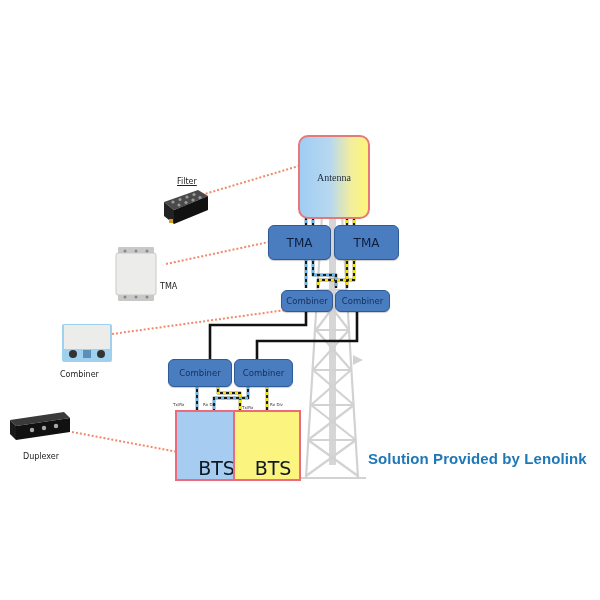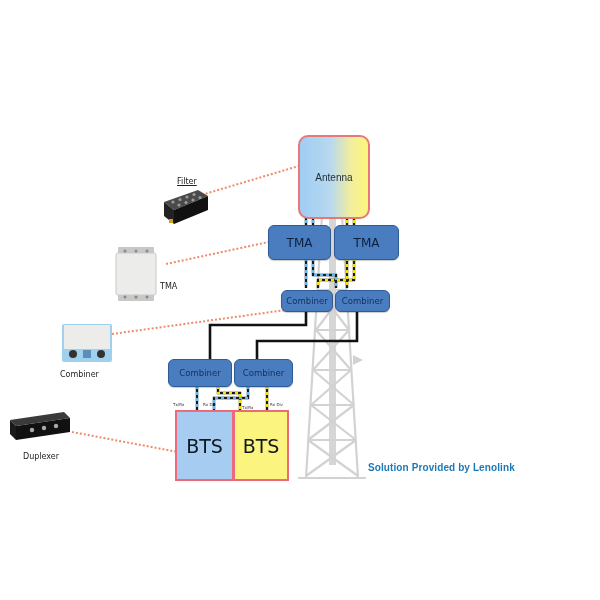--- a/index.html
+++ b/index.html
@@ -2,25 +2,25 @@
 <html><head>
   <meta charset="utf-8">
   <style>
     html, body { margin: 0; padding: 0; background: #ffffff; }
     body { width: 600px; height: 600px; position: relative; overflow: hidden; font-family: "Liberation Sans", sans-serif; }
     .abs { position: absolute; }
     .lbl { position: absolute; font-family: "DejaVu Sans", sans-serif; font-size: 8px; color: #222; white-space: nowrap; }
     .box-blue { position: absolute; background: #4a7cc0; border: 1.5px solid #2e5a96; border-radius: 6px; color: #0d1f3c; display: flex; align-items: center; justify-content: center; font-family: "DejaVu Sans", sans-serif; box-shadow: 0 1px 1px rgba(0,0,0,0.2); }
     .tma { font-size: 12px; }
     .comb { font-size: 8.5px; color: #16305a; }
-    .antenna { position: absolute; left: 298px; top: 135px; width: 68px; height: 80px; border: 2px solid #e87878; border-radius: 10px; background: linear-gradient(90deg, #9fcdf4 0%, #b8d8ef 45%, #f2ee9c 75%, #fdf67a 100%); display: flex; align-items: center; justify-content: center; font-family: Liberation Sans, sans-serif; font-size: 10px; color: #1d2a3a; }
-    .bts { position: absolute; top: 410px; height: 67px; border: 2.5px solid #ec6a7a; display: flex; align-items: center; justify-content: center; font-family: "DejaVu Sans", sans-serif; font-size: 19px; color: #101820; }
+    .antenna { position: absolute; left: 298px; top: 135px; width: 68px; height: 80px; border: 2px solid #e87878; border-radius: 10px; background: linear-gradient(90deg, #9fcdf4 0%, #b8d8ef 45%, #f2ee9c 75%, #fdf67a 100%); display: flex; align-items: center; justify-content: center; font-family: Liberation Serif, serif; font-size: 10px; color: #1d2a3a; }
+    .bts { position: absolute; top: 410px; height: 67px; border: 2.5px solid #ec6a7a; display: flex; align-items: flex-end; justify-content: center; font-family: "DejaVu Sans", sans-serif; font-size: 19px; color: #101820; padding-left: 12px; }
     .bts1 { left: 175px; width: 55px; background: #a6cdf1; }
     .bts2 { left: 233px; width: 52px; background: #fbf47e; }
-    .credit { position: absolute; left: 368px; top: 450px; font-family: "Liberation Sans", sans-serif; font-weight: bold; font-size: 10px; color: #1e78b8; letter-spacing: 0.1px; margin-top: 12px; }
+    .credit { position: absolute; left: 368px; top: 450px; font-family: "Liberation Sans", sans-serif; font-weight: bold; font-size: 15px; color: #1e78b8; letter-spacing: 0.1px; }
     .port { position: absolute; font-family: "DejaVu Sans", sans-serif; font-size: 4px; color: #333; }
   </style>
 </head>
 <body>
 
 <svg class="abs" width="600" height="600" style="left:0;top:0;">
 
   <g stroke="#d2d2d2" fill="none" stroke-width="2.2">
     <line x1="322" y1="215" x2="306" y2="478"></line>
     <line x1="342" y1="215" x2="358" y2="478"></line>

